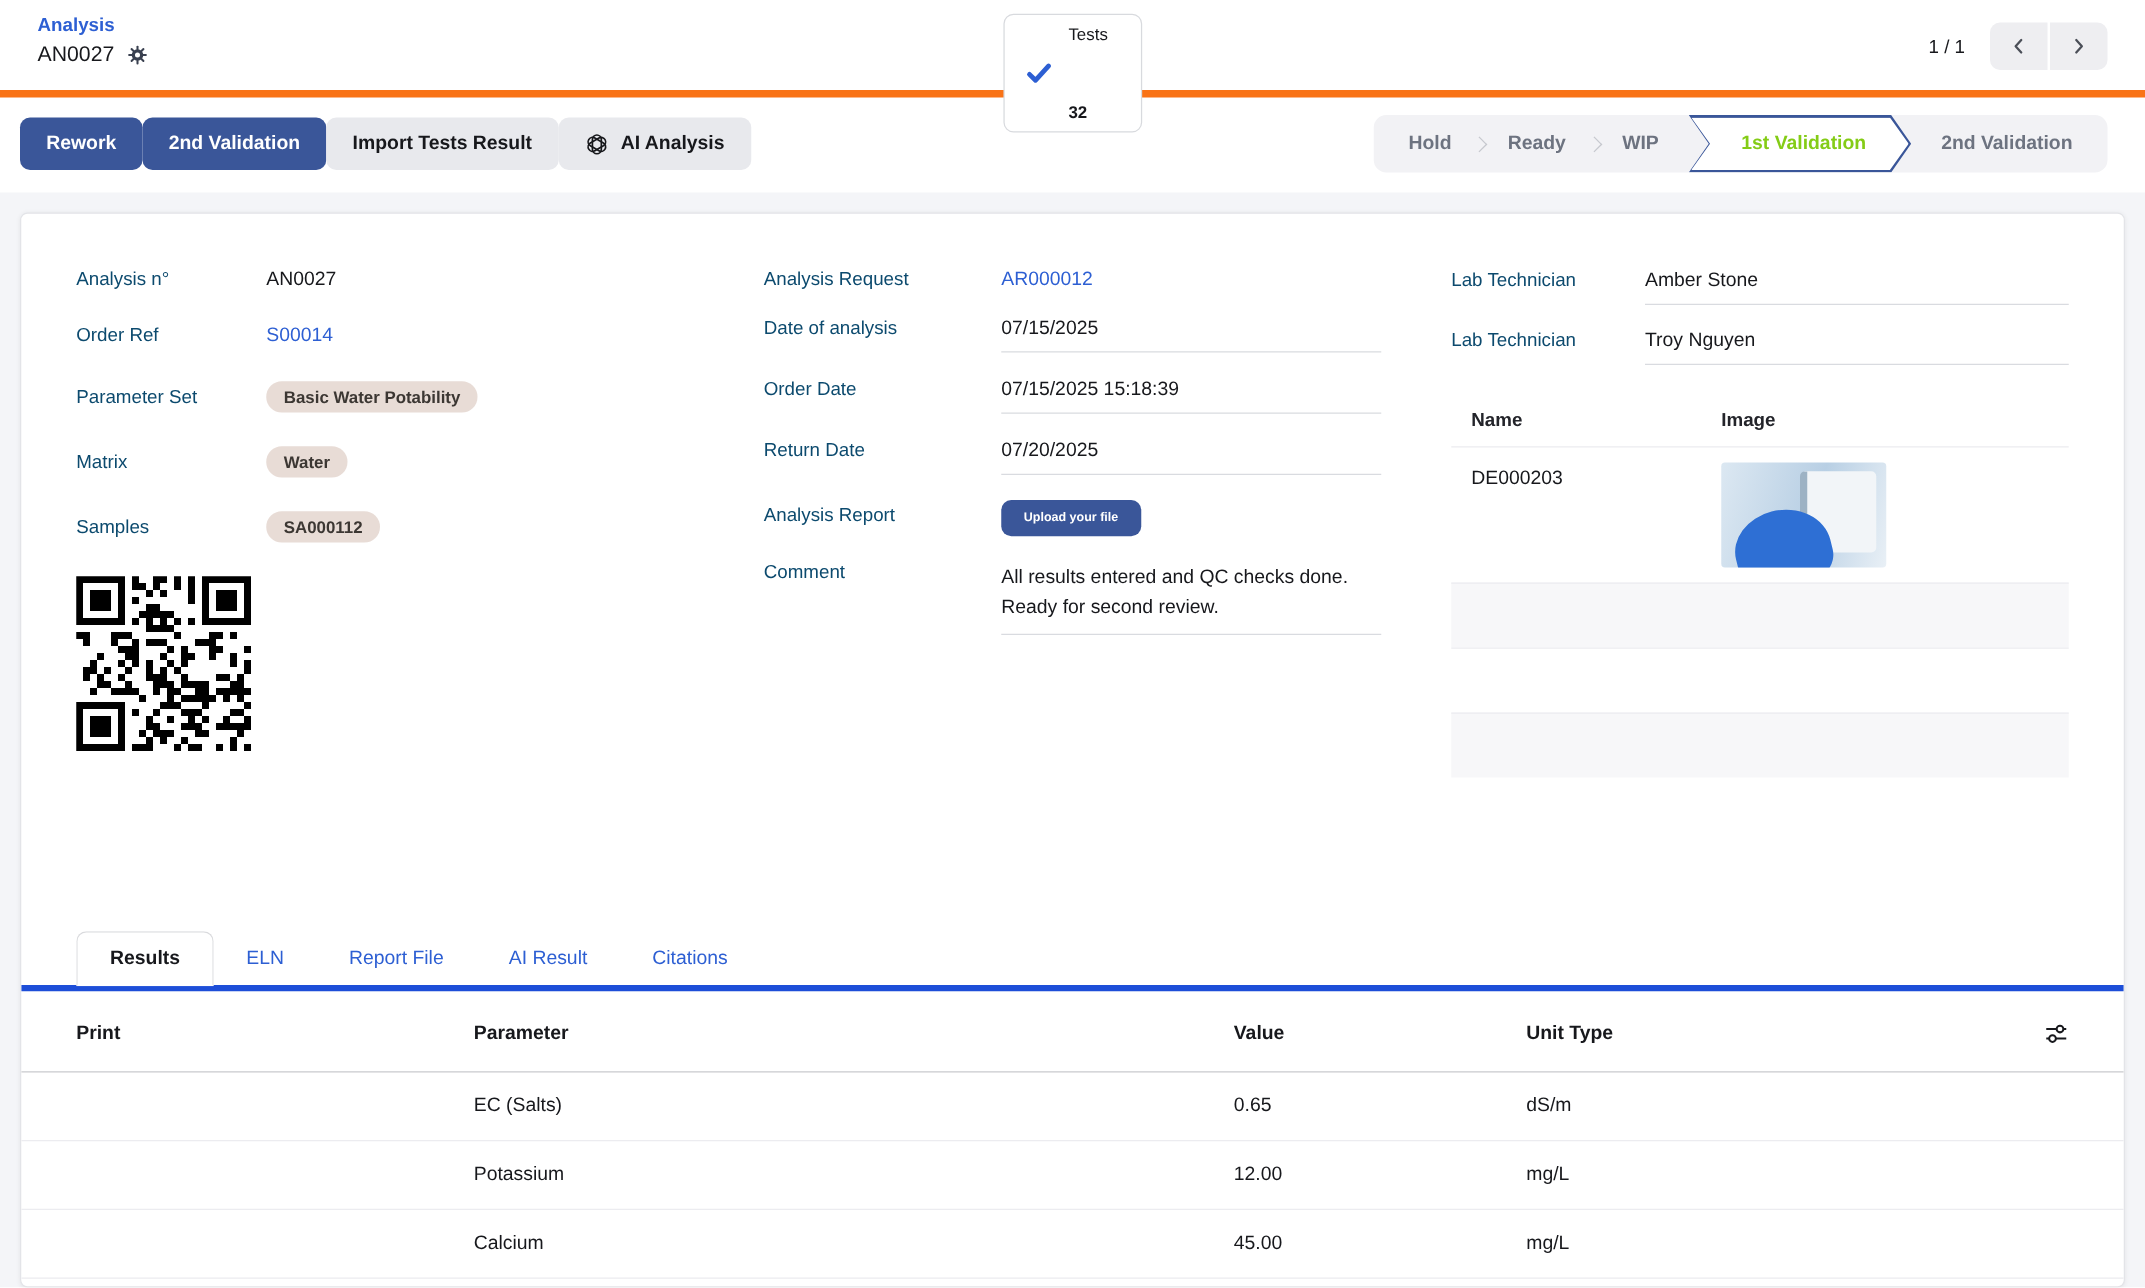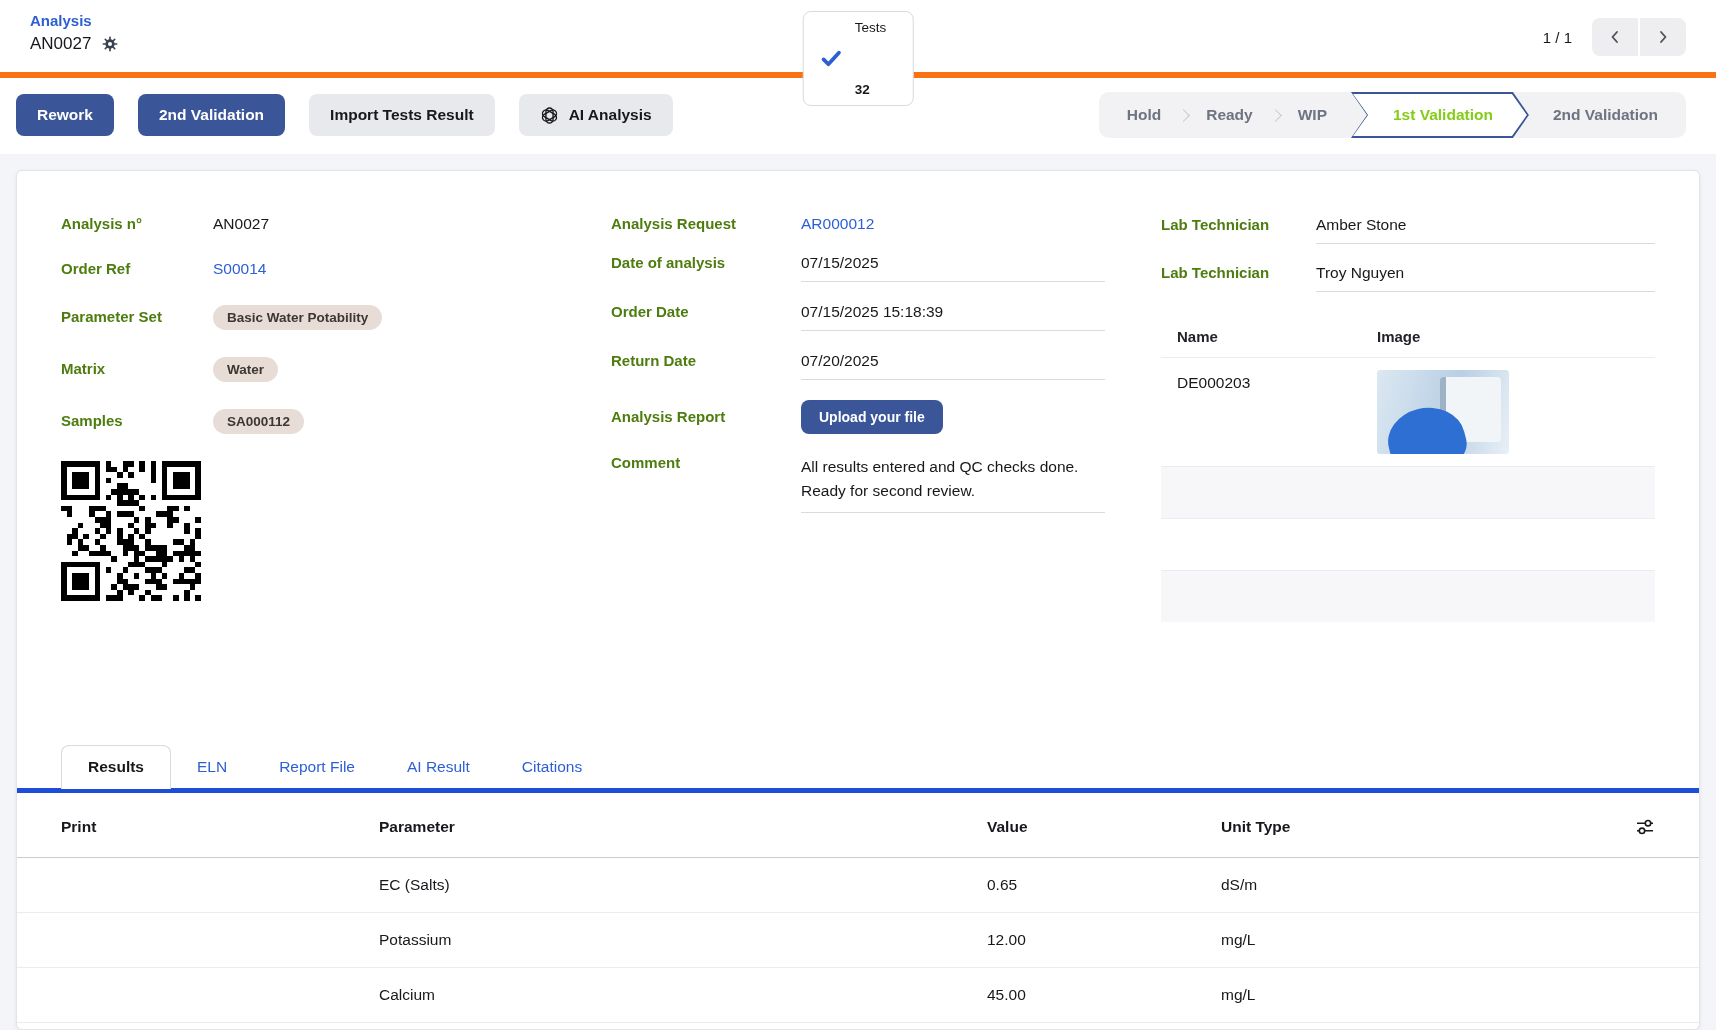--- a/index.html
+++ b/index.html
@@ -29,21 +29,21 @@
   .pager{ display:flex; align-items:center; gap:20px; margin-top:6px;}
   .pager-range{ font-size:15px; color:#17181c; }
   .pager-group{ display:flex; gap:2px; background:transparent; }
   .pager-btn{ width:46px; height:38px; background:#eeeef1; border:none; display:flex;
     align-items:center; justify-content:center; cursor:pointer; color:#4b4f58; }
   .pager-btn:first-child{ border-radius:8px 0 0 8px; }
   .pager-btn:last-child{ border-radius:0 8px 8px 0; }
   
   .control-panel{ display:flex; align-items:center; justify-content:space-between;
     padding:15px 30px 17px 16px; background:#fff; height:76px;}
-  .actions{ display:flex; gap:24px; align-items:center; }
+  .actions{ display:flex; gap:0; align-items:center; }
   .btn{ height:42px; padding:0 21px; border-radius:8px; font-size:15.5px; font-weight:700;
     border:none; cursor:pointer; font-family:inherit; white-space:nowrap;}
   .btn-primary{ background:var(--primary); color:#fff; }
   .btn-secondary{ background:#e8e9ed; color:#17181c; display:flex; align-items:center; gap:10px;}
   .statusbar{ display:flex; align-items:center; background:#f2f2f5; border-radius:10px; height:46px; padding:0 4px;}
   .stage{ color:var(--muted); font-size:15.5px; font-weight:600; padding:0 24px; cursor:pointer; white-space:nowrap;}
   .stage-sep{ width:9px; height:9px; border-top:1.5px solid #c6c8ce; border-right:1.5px solid #c6c8ce;
     transform:rotate(45deg); margin:0 -6px; }
   .stage-active{ position:relative; height:46px; display:flex; align-items:center;
     padding:0 36px 0 42px; background:var(--primary); cursor:pointer;
@@ -52,29 +52,29 @@
     clip-path:polygon(0 0, calc(100% - 15px) 0, 100% 50%, calc(100% - 15px) 100%, 0 100%, 15px 50%); }
   .stage-active span{ position:relative; color:#84cc16; font-weight:700; font-size:15.5px; white-space:nowrap;}
   
   .content{ background:#f4f5f8; padding:16px 16px 0; height:876px; }
   .sheet{ background:#fff; border:1px solid var(--border); border-radius:6px;
     box-shadow:0 1px 4px rgba(0,0,0,.07); padding:44px 44px 0; height:860px; overflow:hidden; }
   .form-grid{ display:grid; grid-template-columns:1fr 1fr 1fr; column-gap:56px; min-height:530px; align-items:start;}
   .field{ display:grid; grid-template-columns:152px 1fr; align-items:baseline; margin-bottom:27px; }
   .col-mid .field{ grid-template-columns:190px 1fr; margin-bottom:20px; }
   .col-right .field{ grid-template-columns:155px 1fr; margin-bottom:19px; }
-  .flabel{ font-weight:700; font-size:15px; color:#4d7c0f; }
+  .flabel{ font-weight:400; font-size:15px; color:#0c4a6e; }
   .fvalue{ font-size:15.5px; color:#17181c; }
   .flink{ color:var(--link); cursor:pointer; text-decoration:none; }
   .funderline{ border-bottom:1px solid #d9dbe0; padding:1px 0 9px; }
   .badge{ display:inline-block; background:#e8dcd6; border-radius:20px; padding:5px 14px;
     font-size:13.5px; font-weight:700; color:#3c3733; }
   .qr-wrap{ margin:12px 0 0 0; }
   .upload-btn{ background:var(--primary); color:#fff; border:none; border-radius:8px;
-    padding:9px 18px; font-size:14px; font-weight:700; cursor:pointer; font-family:inherit;}
+    padding:9px 18px; font-size:10px; font-weight:700; cursor:pointer; font-family:inherit;}
   .comment-field{ align-items:start; }
   .comment-val{ line-height:1.55; }
   
   .devices{ margin-top:26px; }
   .devices-header{ display:grid; grid-template-columns:200px 1fr; padding:10px 0 12px 16px; }
   .devices-header span{ font-weight:700; font-size:15px; color:#23242a;}
   .device-row{ display:grid; grid-template-columns:200px 1fr; padding:12px 0 12px 16px;
     border-top:1px solid #ececf0; align-items:start; cursor:pointer;}
   .device-name{ font-size:15.5px; padding-top:4px;}
   .thumb{ width:132px; height:84px; border-radius:3px; position:relative; overflow:hidden;

